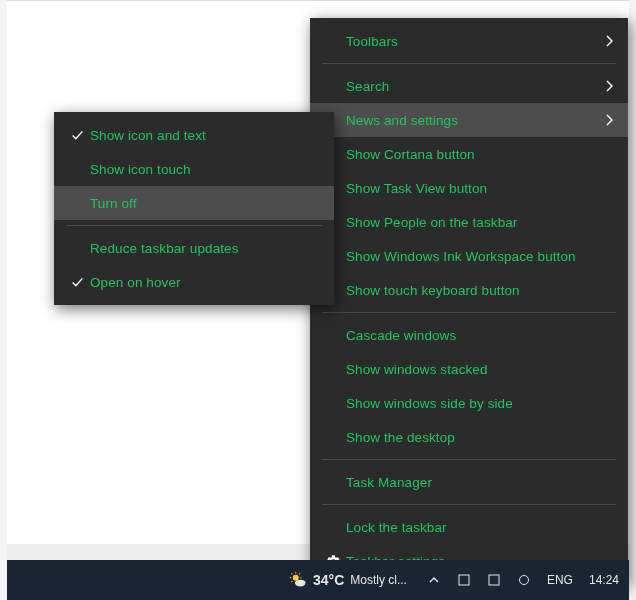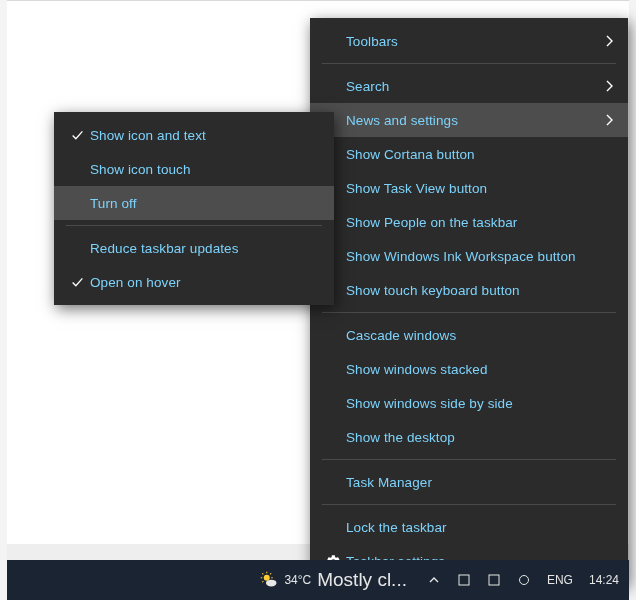--- a/index.html
+++ b/index.html
@@ -20,21 +20,21 @@
     background: #1a2433; display:flex; align-items:center; color:#e6e6e6;
   }
   .taskbar .spacer{ flex:1; }
   .weather{ display:flex; align-items:center; gap:6px; padding:0 10px; height:100%; }
   .sun{ width:18px; height:18px; }
   .tray{ display:flex; align-items:center; gap:16px; padding:0 10px; height:100%; color:#e6e6e6; }
   .tray span{ font-size:12px; }
   .tray-icon{ width:14px; height:14px; display:flex; align-items:center; justify-content:center; }
 
   .ctx-menu{
-    position:absolute; background:#2b2b2b; color:#7dd3fc;
+    position:absolute; background:#2b2b2b; color:#22c55e;
     box-shadow: 2px 4px 14px rgba(0,0,0,.55);
     padding: 6px 0; min-width: 280px;
   }
   .ctx-menu .item{
     display:flex; align-items:center; height:34px;
     padding: 0 14px 0 10px; cursor:default; white-space:nowrap; position:relative;
   }
   .ctx-menu .item.highlight{ background:#4d4d4d; }
   .ctx-menu .item .lead{
     width:26px; display:flex; align-items:center; justify-content:center; flex:0 0 26px;
@@ -229,22 +229,22 @@
           <line x1="1" y1="9" x2="3" y2="9"></line>
             <line x1="15" y1="9" x2="17" y2="9"></line>
           <line x1="3" y1="3" x2="4.5" y2="4.5"></line>
             <line x1="13.5" y1="13.5" x2="15" y2="15"></line>
           <line x1="3" y1="15" x2="4.5" y2="13.5"></line>
             <line x1="13.5" y1="4.5" x2="15" y2="3"></line>
         </g>
         <ellipse cx="15" cy="16" rx="7" ry="4.5" fill="#e7e7e7"></ellipse>
       </svg>
     </span>
-    <span style="font-size:12px;">34°C</span>
-    <span style="font-size:19px;">Mostly cl...</span>
+    <span style="font-size:14px;font-weight:bold;">34°C</span>
+    <span style="font-size:12px;">Mostly cl...</span>
   </div>
   <div class="tray">
     <span class="tray-icon">
       <svg width="10" height="8" viewBox="0 0 10 8">
           <path d="M1 6 L5 2 L9 6" stroke="#e6e6e6" stroke-width="1.4" fill="none"></path>
         </svg>
     </span>
     <span class="tray-icon">
       <svg width="12" height="12" viewBox="0 0 12 12">
           <rect x="1" y="1" width="10" height="10" stroke="#e6e6e6" fill="none"></rect>

